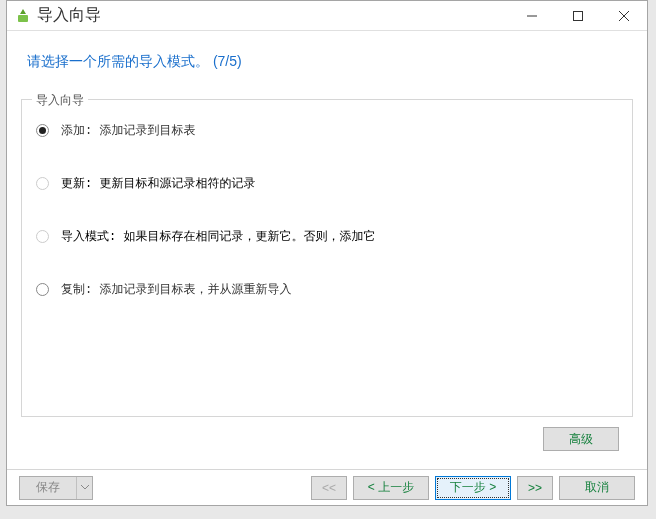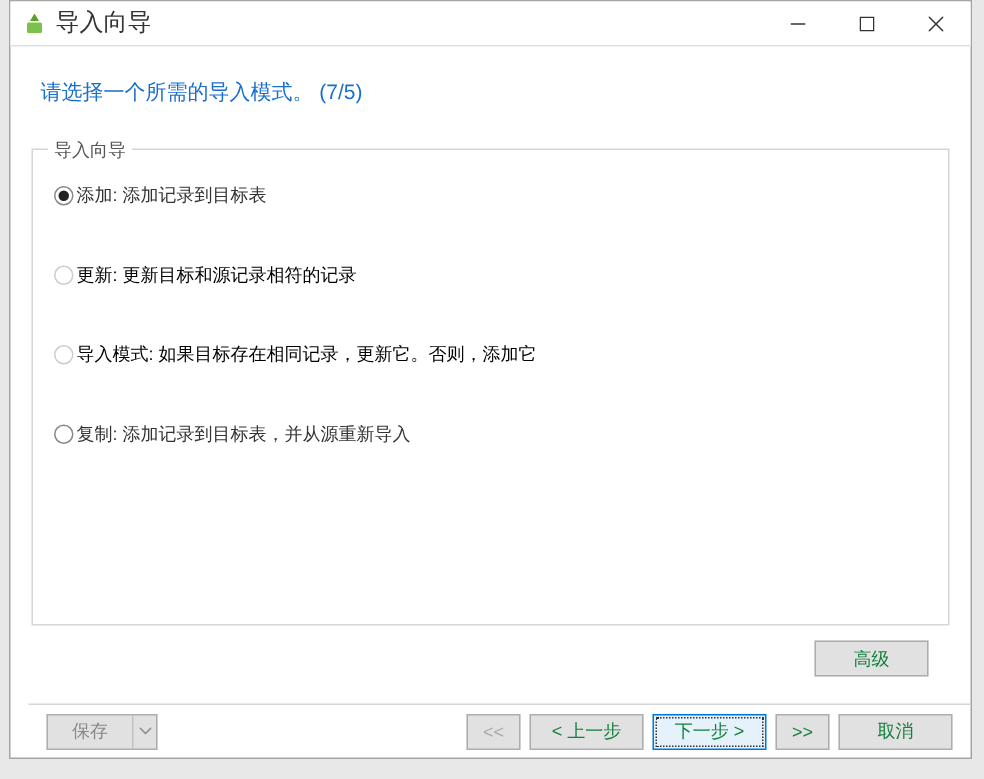--- a/index.html
+++ b/index.html
@@ -74,21 +74,22 @@
     left: 10px;
     background: #fff;
     padding: 0 4px;
     color: #555;
     font-size: 12px;
   }
   .radio-row {
     display: flex;
     align-items: center;
     margin-bottom: 36px;
-    gap: 2px;
+    gap: 12px;
+    font-family: Liberation Mono, monospace;
   }
   .radio-row:last-of-type { margin-bottom: 0; }
   .radio {
     width: 13px; height: 13px;
     border: 1px solid #888;
     border-radius: 50%;
     display: inline-flex;
     align-items: center;
     justify-content: center;
     flex-shrink: 0;
@@ -123,21 +124,21 @@
     border: 1px solid #0078d7;
     outline: 1px dotted #333;
     outline-offset: -3px;
     background: #e5f1fb;
   }
   .btn.disabled { color: #aaa; }
   .btn.small { min-width: 34px; }
   .footer {
     position: absolute;
     bottom: 0;
-    left: 12px;
+    left: 0;
     right: 0;
     height: 36px;
     border-top: 1px solid #d6d6d6;
     display: flex;
     align-items: center;
     padding: 11px 12px;
     gap: 6px;
   }
   .footer .spacer { flex: 1; }
   .dropdown-btn {

